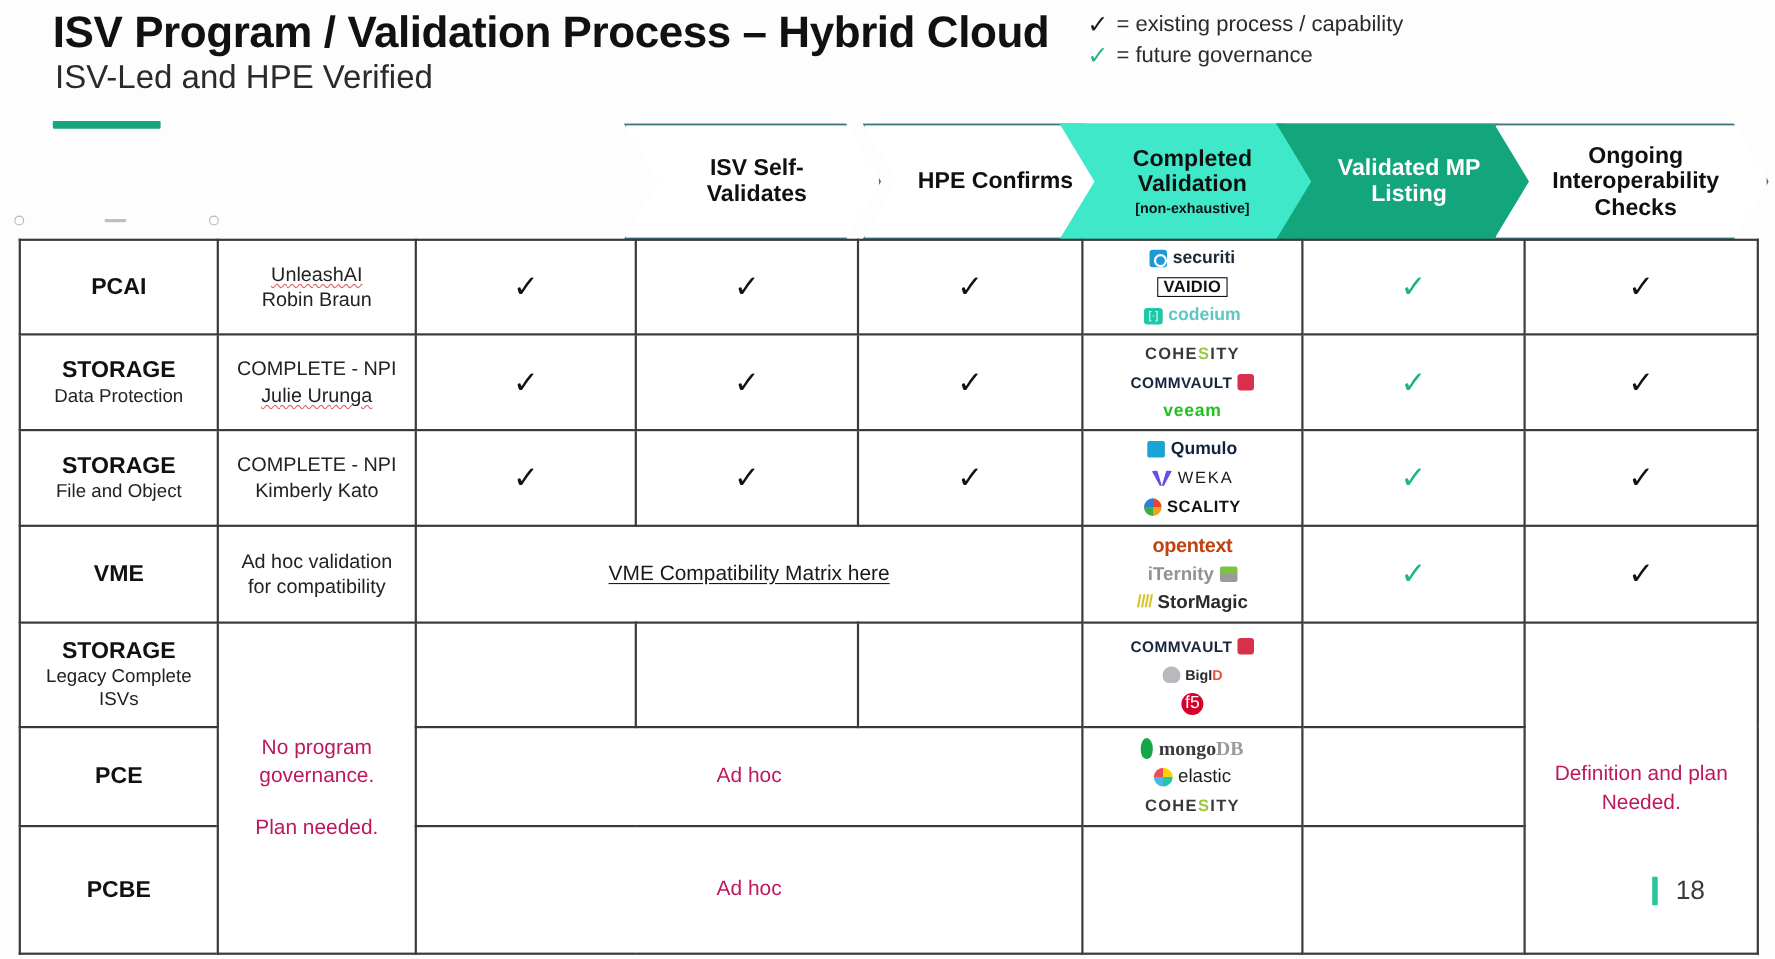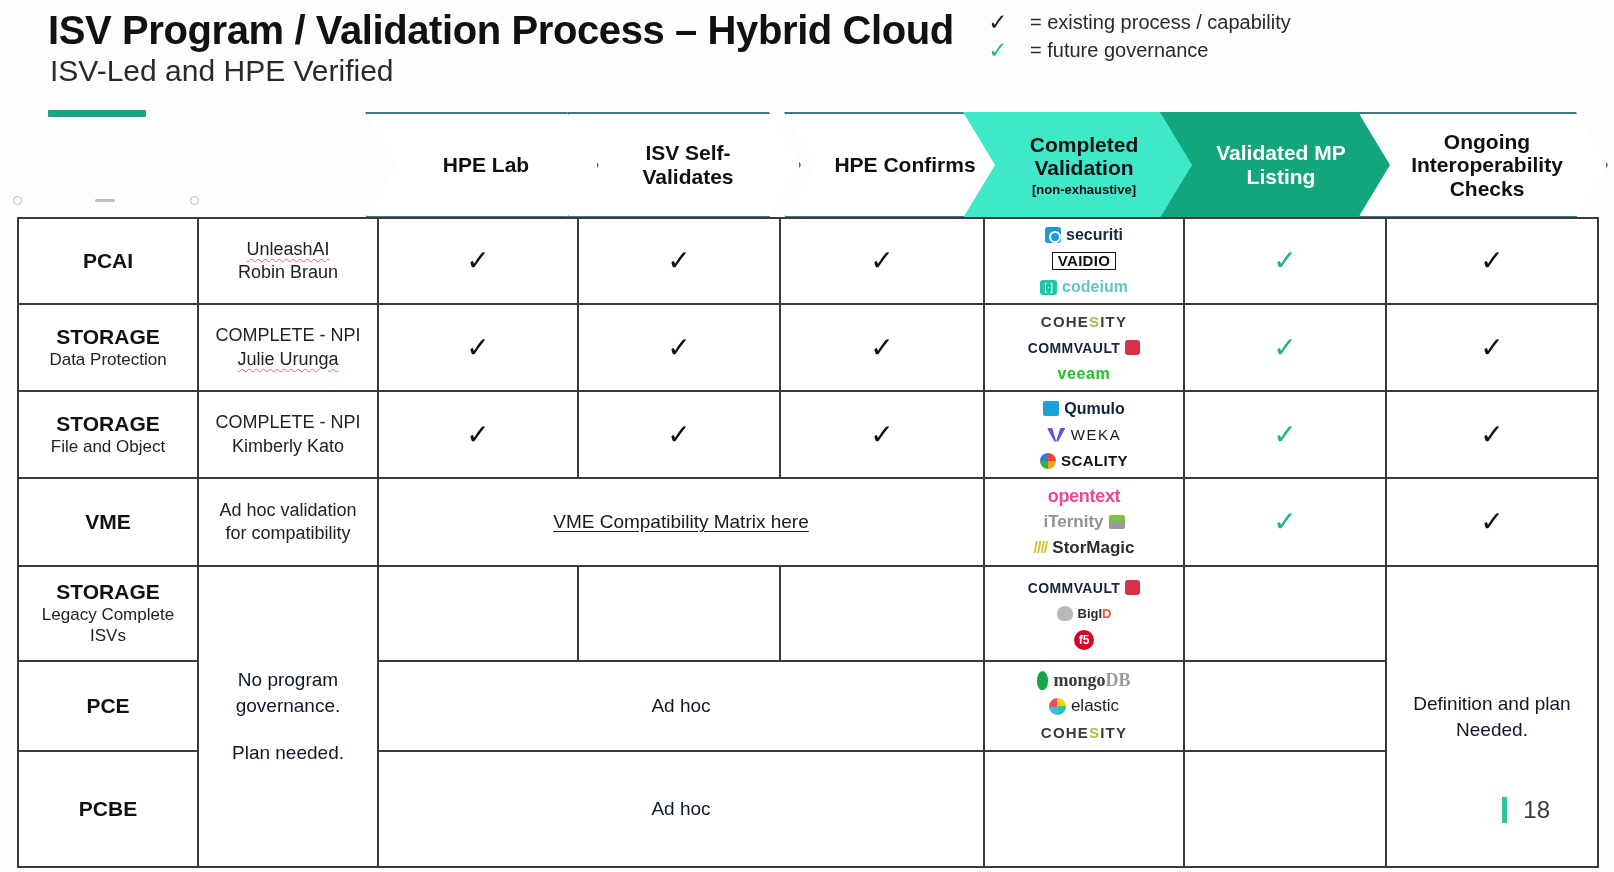--- a/index.html
+++ b/index.html
@@ -31,21 +31,21 @@
   }
 
   
   .legend { position: absolute; left: 985px; top: 8px; }
   .legend-row { display: flex; align-items: center; height: 28px; }
   .legend-check {
     font-size: 23px; width: 26px; text-align: center; line-height: 1;
   }
   .legend-check.existing { color: #1c1c1c; }
   .legend-check.future { color: #2bb68a; }
-  .legend-text { font-size: 20px; color: #2a2a2a; margin-left: 19px; }
+  .legend-text { font-size: 20px; color: #2a2a2a; margin-left: 4px; }
 
   
   .handle {
     position: absolute; width: 9px; height: 9px; border-radius: 50%;
     border: 1.5px solid #b8b8b8; background: #ffffff;
   }
   .handle-bar {
     position: absolute; width: 20px; height: 3px; background: #bfbfbf;
     border-radius: 2px;
   }
@@ -101,21 +101,21 @@
   .c-comp { width: 200px; }
   .c-mp   { width: 202px; }
   .c-ong  { width: 212px; }
 
   .cat-main { font-size: 21px; font-weight: 700; color: #111; line-height: 1.18; }
   .cat-sub  { font-size: 17px; font-weight: 400; color: #222; line-height: 1.22; }
   .own-txt  { font-size: 18px; color: #222; line-height: 1.3; }
   .own-txt .sq { text-decoration: underline; text-decoration-color: #e06464;
                  text-decoration-style: wavy; text-decoration-thickness: 1px;
                  text-underline-offset: 3px; }
-  .plain { font-size: 19px; color: #0f172a; line-height: 1.35; }
+  .plain { font-size: 19px; color: #be185d; line-height: 1.35; }
 
   .ck { font-size: 28px; line-height: 1; color: #111111; font-weight: 400; }
   .ck.green { color: #23b187; }
 
   .link {
     font-size: 19px; color: #1a1a1a; text-decoration: underline;
     text-underline-offset: 3px; cursor: pointer;
   }
 
   
@@ -149,35 +149,35 @@
 
   .m-weka { width: 19px; height: 14px; background: #6b4ee0; border-radius: 2px;
             -webkit-clip-path: polygon(0 0,28% 0,50% 100%,72% 0,100% 0,60% 100%,40% 100%);
             clip-path: polygon(0 0,28% 0,50% 100%,72% 0,100% 0,60% 100%,40% 100%); }
   .t-weka { font-size: 15px; font-weight: 500; color: #1a1a1a; letter-spacing: 1.6px; }
 
   .m-scality { width: 16px; height: 16px; border-radius: 50%;
                background: conic-gradient(#e8452c 0 25%, #f2a01e 0 50%, #3bb04a 0 75%, #2b7fd4 0); }
   .t-scality { font-size: 15px; font-weight: 700; color: #111; letter-spacing: 0.4px; }
 
-  .t-opentext { font-size: 18px; font-weight: 800; color: #ec4899; letter-spacing: -0.3px; }
+  .t-opentext { font-size: 18px; font-weight: 800; color: #c2410c; letter-spacing: -0.3px; }
 
   .t-iternity { font-size: 17px; font-weight: 600; color: #8f9194; }
   .m-iternity { width: 16px; height: 14px; background:
       linear-gradient(to bottom, #7dc242 0 50%, #9b9b9b 0 100%); border-radius: 2px; }
 
   .m-stormagic { font-size: 16px; font-weight: 800; color: #d4c52a; letter-spacing: -1px; }
   .t-stormagic { font-size: 17px; font-weight: 800; color: #2b2b2b; }
 
   .m-bigid { width: 16px; height: 15px; background: #b9b9bd; border-radius: 50% 50% 40% 40%; }
   .t-bigid { font-size: 13px; font-weight: 800; color: #2c2c2c; }
   .t-bigid em { color: #e8523a; font-style: normal; }
 
   .m-f5 { width: 20px; height: 20px; border-radius: 50%; background: #d6002a;
-          color: #fff; font-size: 12px; font-weight: 700; line-height: 20px; text-align: center; }
+          color: #fff; font-size: 16px; font-weight: 400; line-height: 20px; text-align: center; }
 
   .m-mongo { width: 11px; height: 19px; background: #13a74a;
              border-radius: 50% 50% 45% 45%; }
   .t-mongo { font-size: 18px; font-weight: 700; color: #3a3a3a; font-family: "Liberation Serif", serif; }
   .t-mongo em { color: #9a9a9a; font-style: normal; }
 
   .m-elastic { width: 17px; height: 17px; border-radius: 50%;
                background: conic-gradient(#f7d500 0 25%, #22c5a5 0 50%, #49b6e8 0 75%, #ee4c5c 0); }
   .t-elastic { font-size: 17px; font-weight: 400; color: #1c1c1c; }
 
@@ -211,24 +211,20 @@
   <div class="handle" style="left:190px; top:196px;"></div>
   <div class="handle-bar" style="left:95px; top:199px;"></div>
 
   <div class="chev-band">
 
     <div class="owner-head">
       <div>Program Req'ments</div>
       <div>Owner</div>
     </div>
 
-    <div class="chev" style="left:365px; width:234px;">
-      <div class="shape"></div>
-      <div class="lbl">HPE Lab</div>
-    </div>
 
     <div class="chev" style="left:567px; width:234px;">
       <div class="shape"></div>
       <div class="lbl">ISV Self-</div>
       <div class="lbl">Validates</div>
     </div>
 
     <div class="chev" style="left:784px; width:234px;">
       <div class="shape"></div>
       <div class="lbl">HPE Confirms</div>

